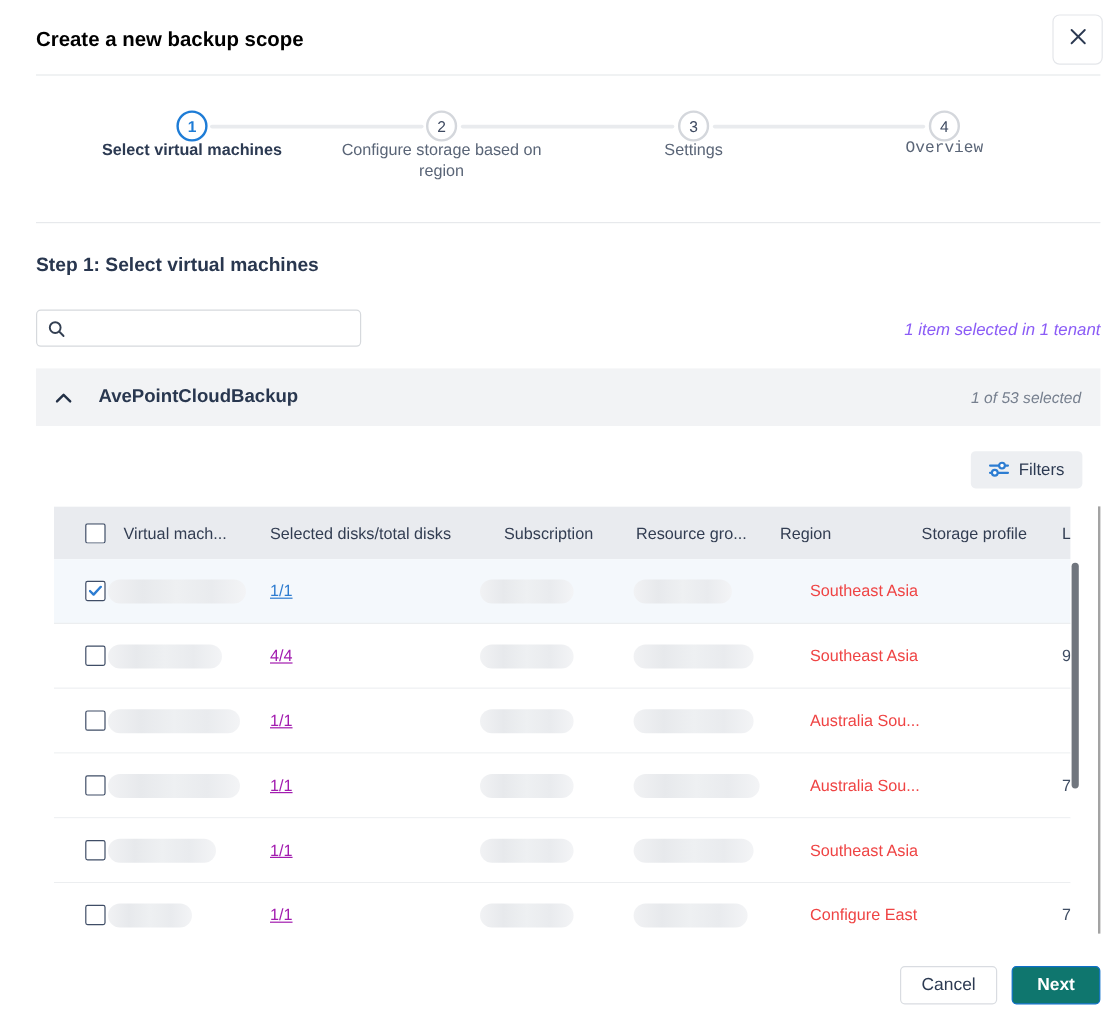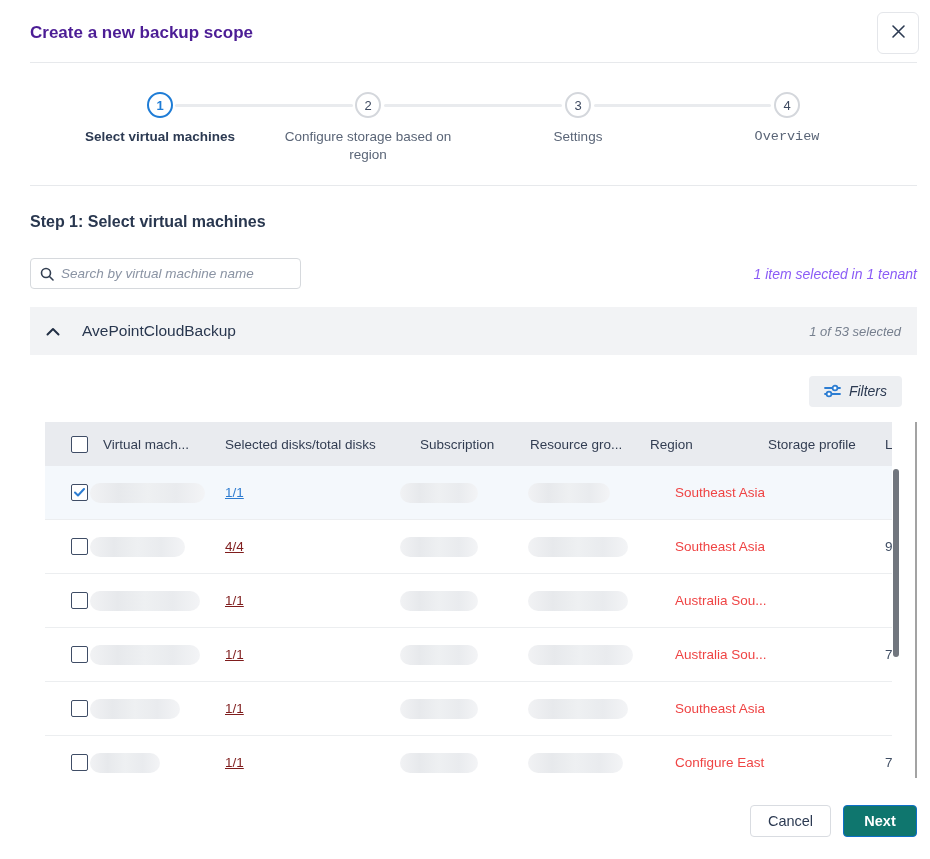--- a/index.html
+++ b/index.html
@@ -1,74 +1,74 @@
 <!DOCTYPE html>
 <html><head>
 <meta charset="utf-8">
 <style>
   * { margin:0; padding:0; box-sizing:border-box; }
   html,body { width:930px; height:859px; background:#ffffff;
     font-family:"Liberation Sans", sans-serif; color:#2c3a52; overflow:hidden; }
   .page { position:relative; width:930px; height:859px; background:#fff; }
 
   
-  .dlg-title { position:absolute; left:30px; top:23px; font-size:17px; font-weight:bold; color:#4c1d95;text-align:right; }
+  .dlg-title { position:absolute; left:30px; top:23px; font-size:17px; font-weight:bold; color:#000000;text-align:right; }
   .close-btn { position:absolute; top:12px; right:11px; width:42px; height:42px; background:#fff;
     border:1px solid #e4e6ea; border-radius:6px; display:flex; align-items:center; justify-content:center; cursor:pointer; }
   .divider { position:absolute; left:30px; right:13px; height:1px; background:#e7e9ec; }
   .d1 { top:62px; } .d2 { top:185px; }
 
   
   .stepper { position:absolute; left:0; top:92px; width:930px; height:85px; }
   .step-circle { position:absolute; top:0; width:26px; height:26px; border-radius:50%;
     border:2px solid #d4d7dc; background:#fff; display:flex; align-items:center; justify-content:center;
     font-size:13px; color:#3e4a61; }
   .step-circle.active { border-color:#1e7cd6; color:#1e7cd6; font-weight:bold; }
-  .step-label { position:absolute; top:36px; width:200px; text-align:center; font-size:13.5px;
+  .step-label { position:absolute; top:24px; width:200px; text-align:center; font-size:13.5px;
     color:#5a6577; line-height:1.35; }
   .step-label.active { color:#2c3a52; font-weight:bold; }
   .connector { position:absolute; top:12px; height:3px; background:#e9ebee; border-radius:2px; }
 
   
   .step-heading { position:absolute; left:30px; top:213px; font-size:16px; font-weight:bold; color:#29374f; }
   .search-wrap { position:absolute; left:30px; top:258px; width:271px; height:31px;
     border:1px solid #d6d9dd; border-radius:4px; background:#fff; display:flex; align-items:center; padding:0 9px; }
   .search-wrap input { border:none; outline:none; flex:1; margin-left:7px; font-size:13.5px;
     font-style:italic; color:#4a5568; font-family:"Liberation Sans", sans-serif; background:transparent; }
   .search-wrap input::placeholder { color:#8a93a3; opacity:1; }
   .sel-summary { position:absolute; right:13px; top:266px; font-size:14px; font-style:italic; color:#8b5cf6; }
 
   
   .accordion { position:absolute; left:30px; top:307px; width:887px; }
   .acc-header { height:48px; background:#f2f3f5; display:flex; align-items:center; padding:0 16px; cursor:pointer; }
-  .acc-title { font-size:15.5px; font-weight:normal; color:#29374f; margin-left:22px; }
+  .acc-title { font-size:15.5px; font-weight:bold; color:#29374f; margin-left:22px; }
   .acc-right { margin-left:auto; font-size:13px; font-style:italic; color:#767f8e; }
   .acc-body { background:#fff; padding:0 15px; }
   .filters-bar { height:67px; display:flex; align-items:center; justify-content:flex-end; padding-top:5px; }
   .filters-btn { height:31px; background:#edeff2; border:none; border-radius:4px; padding:0 15px;
     display:flex; align-items:center; gap:8px; font-size:14px; color:#2c3a52; cursor:pointer;
-    font-family:"Liberation Sans", sans-serif;font-style:italic; }
+    font-family:"Liberation Sans", sans-serif; }
 
   
   .table-wrap { position:relative; width:872px; height:356px; overflow:hidden; border-right:2px solid #a3a3a3; }
   .table-clip { width:847px; overflow:hidden; }
   .t-row { display:grid; grid-template-columns:45px 135px 175px 125px 125px 118px 117px 60px;
     align-items:center; width:900px; }
   .t-head { height:44px; background:#e9ebef; font-size:13.5px; color:#323d52; }
   .t-head .cell { white-space:nowrap; overflow:hidden; }
   .t-body-row { height:54px; background:#fff; border-bottom:1px solid #eceef0; font-size:13.5px; }
   .t-body-row.selected { background:#f4f8fc; }
   .cell { white-space:nowrap; }
   .pad-hdr-vm { padding-left:13px; } .pad-hdr-sub { padding-left:20px; } .pad-hdr-res { padding-left:5px; }
   .cb { width:17px; height:17px; border:1.5px solid #3f4d66; border-radius:2px; background:#fff;
     margin-left:26px; cursor:pointer; display:flex; align-items:center; justify-content:center; }
   .pill { height:20px; border-radius:10px;
     background:linear-gradient(90deg,#f1f2f4 0%,#e7e9ec 25%,#eef0f2 50%,#e9ebee 75%,#f3f4f6 100%); }
   .pill.sub { margin-left:0; } .pill.res { margin-left:3px; }
-  .disk-link { text-decoration:underline; color:#7f1d1d; cursor:pointer; }
+  .disk-link { text-decoration:underline; color:#a21caf; cursor:pointer; }
   .disk-link.sel { color:#2e7cd0; }
   .region-txt { color:#ef4444;margin-left:25px; }
   .last-txt { color:#3f4d63; }
   .vscroll-thumb { position:absolute; left:848px; top:47px; width:6px; height:188px;
     background:#71767e; border-radius:3px; }
 
   
   .footer { position:absolute; right:13px; top:805px; display:flex; gap:12px; }
   .btn { height:32px; border-radius:4px; font-size:14.5px; cursor:pointer;
     font-family:"Liberation Sans", sans-serif; display:flex; align-items:center; justify-content:center; }
@@ -109,21 +109,20 @@
 
   <div class="step-heading">Step 1: Select virtual machines</div>
 
   <div class="search-wrap">
     <span style="display:flex;">
       <svg width="14" height="14" viewBox="0 0 14 14">
           <circle cx="6" cy="6" r="4.5" fill="none" stroke="#333f52" stroke-width="1.6"></circle>
           <path d="M9.5 9.5 L13 13" stroke="#333f52" stroke-width="1.6" stroke-linecap="round"></path>
         </svg>
     </span>
-    <input type="text" value="" placeholder="Search by virtual machine name" style="">
   </div>
   <div class="sel-summary">1 item selected in 1 tenant</div>
 
   <div class="accordion">
     <div class="acc-header">
       <span style="display:flex;">
         <svg width="14" height="9" viewBox="0 0 14 9">
             <path d="M1.5 7.5 L7 2 L12.5 7.5" fill="none" stroke="#222f45" stroke-width="2" stroke-linecap="round" stroke-linejoin="round"></path>
           </svg>
       </span>

